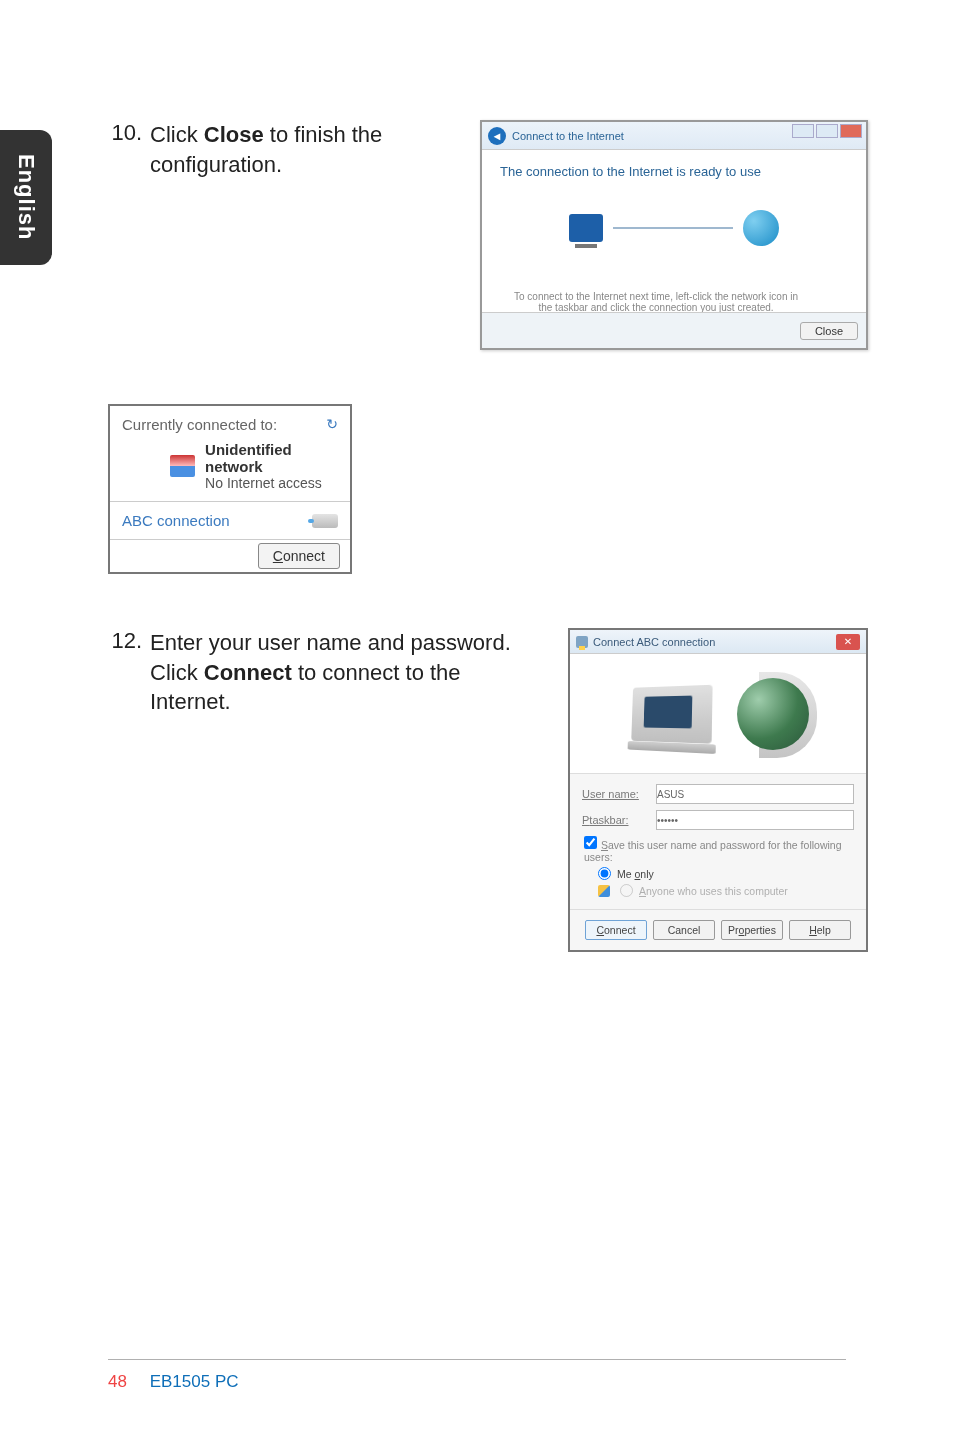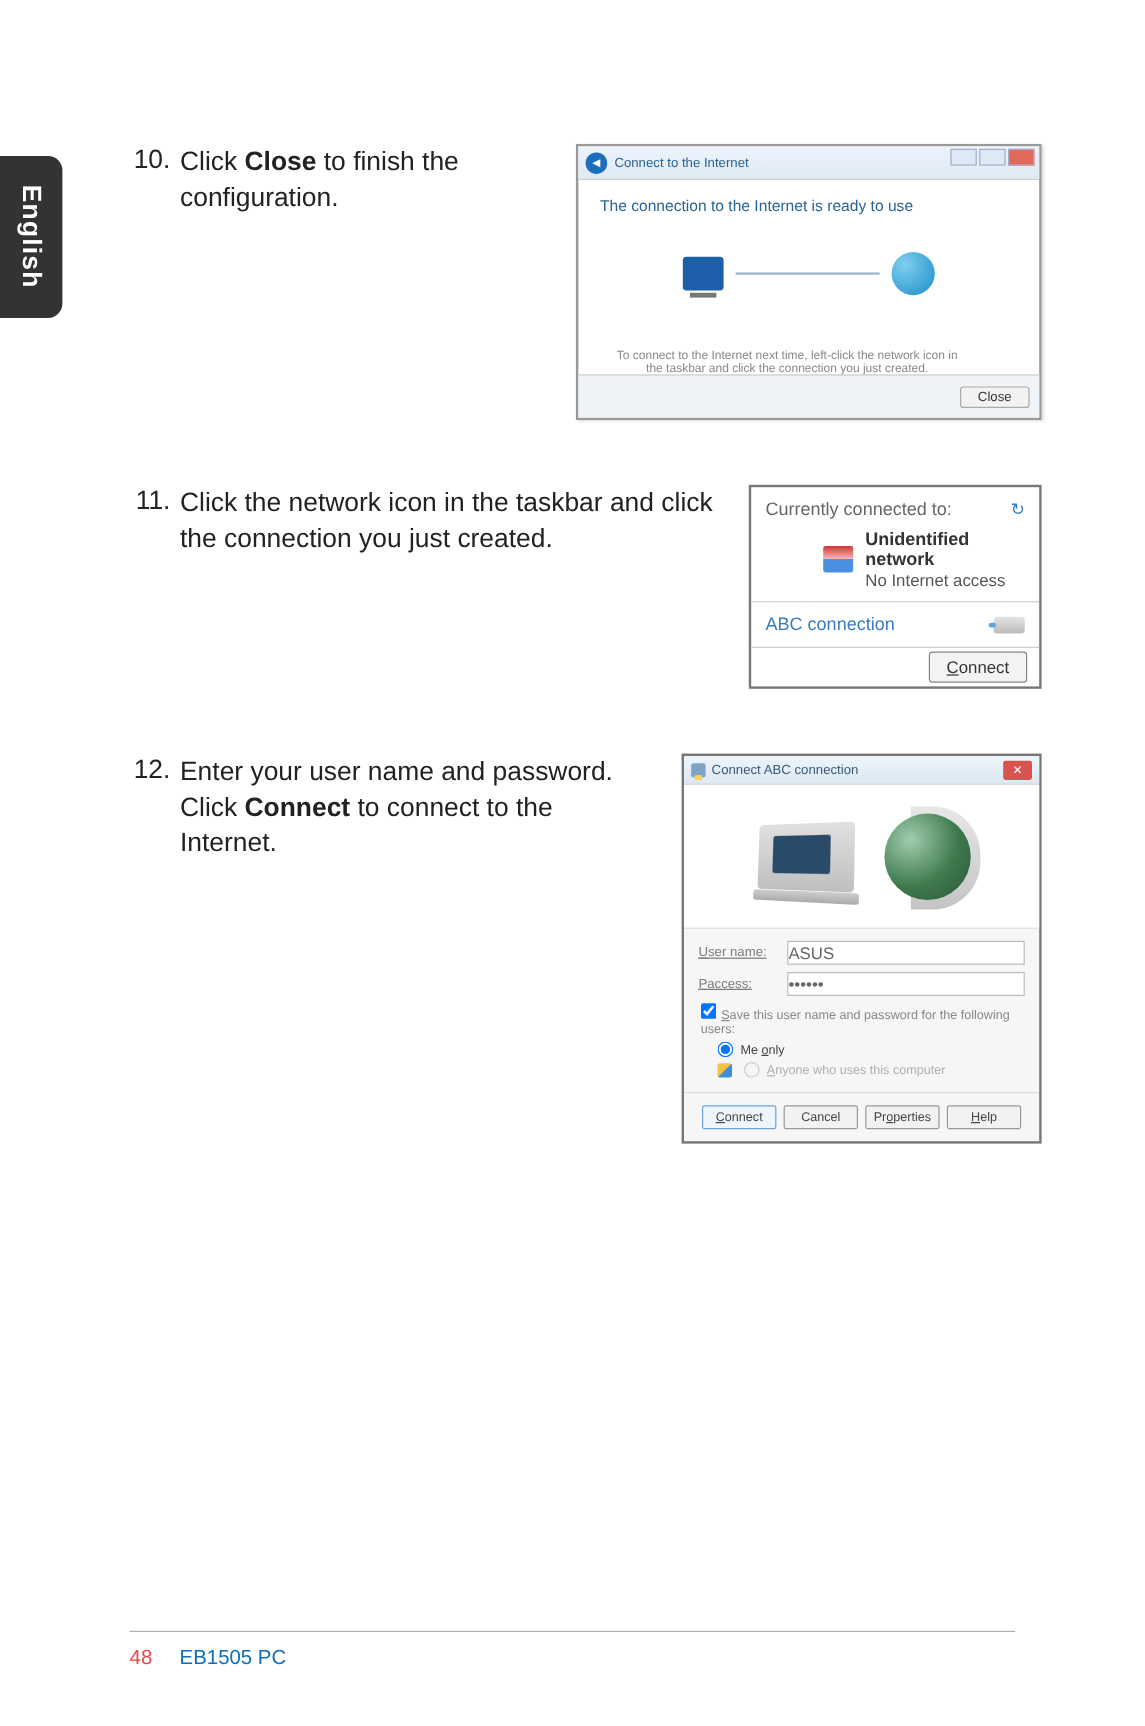--- a/index.html
+++ b/index.html
@@ -83,21 +83,21 @@
   .shot3 .tb3 .x { width:24px;height:16px;background:#d9534f;color:#fff;display:flex;align-items:center;justify-content:center;font-size:10px;border-radius:2px; }
   .shot3 .hero { height:120px; display:flex; align-items:center; justify-content:center; background:#fff; border-bottom:1px solid #ddd; position:relative; }
   .shot3 .laptop { width:86px;height:56px;background:linear-gradient(#e0e0e0,#bfbfbf);border-radius:4px;position:relative;transform:perspective(300px) rotateY(-22deg) rotateX(4deg);margin-right:24px; }
   .shot3 .laptop:before { content:"";position:absolute;left:-4px;bottom:-12px;width:94px;height:14px;background:linear-gradient(#cfcfcf,#aaa);border-radius:3px;transform:rotateX(50deg); }
   .shot3 .laptop:after { content:"";position:absolute;left:14px;top:10px;width:52px;height:32px;background:#2a4a6a;border-radius:2px; }
   .shot3 .gl { width:72px;height:72px;border-radius:50%;background:radial-gradient(circle at 30% 30%, #9fcdac, #3e7a4e 55%, #2a563a);position:relative; }
   .shot3 .arc { position:absolute;right:-8px;top:-6px;width:58px;height:86px;background:linear-gradient(#e7e7e7,#c4c4c4);border-radius:0 40px 40px 0; }
   .shot3 .form { padding:10px 12px; }
   .shot3 .row { display:flex; align-items:center; margin-bottom:6px; gap:8px; }
   .shot3 .lab { width:66px; color:#7a7a7a; text-decoration:underline; }
-  .shot3 .inp { flex:1; border:1px solid #bbb; background:#fff; padding:3px 0; font-size:14px; color:#666; height:20px; }
+  .shot3 .inp { flex:1; border:1px solid #bbb; background:#fff; padding:3px 0; font-size:10px; color:#666; height:20px; }
   .shot3 .chk { margin-right:4px; }
   .shot3 .save { font-size:10.5px; color:#888; margin:4px 0 4px 2px; }
   .shot3 .save u { text-decoration: underline; }
   .shot3 .radio-row { display:flex; align-items:center; gap:6px; margin:4px 0 2px 16px; font-size:10.5px; }
   .shot3 .radio-row.dim { color:#b0b0b0; }
   .shot3 .shield { width:12px;height:12px;background:linear-gradient(135deg,#f6c244 48%, #3f8edc 52%);border-radius:2px;display:inline-block;vertical-align:middle;margin-right:4px; }
   .shot3 .btns { border-top:1px solid #ddd; padding:10px; display:flex; gap:6px; justify-content:center; }
   .shot3 .b { border:1px solid #999; background:#f2f2f2; padding:3px 0; width:62px; text-align:center; font-size:10.5px; border-radius:2px; }
   .shot3 .b.def { background:#eef5fb; border-color:#6fa3d6; }
   .shot3 .b u { text-decoration: underline; }
@@ -140,24 +140,20 @@
         <div class="globe"></div>
       </div>
       <div class="hint">To connect to the Internet next time, left-click the network icon in the taskbar and click the connection you just created.</div>
       <div class="footer">
         <div class="btn">Close</div>
       </div>
     </div>
   </div>
 
   <div class="row-flex" style="margin-bottom:54px;">
-    <div class="step" style="flex:1; margin-bottom:0;">
-      <div class="step-num">11.</div>
-      <div class="step-text">Click the network icon in the taskbar and click the connection you just created.</div>
-    </div>
     <div class="shot2">
       <div class="hdr">
         <div class="t">Currently connected to:</div>
         <div class="refresh">↻</div>
       </div>
       <div class="net">
         <div class="net-icon"></div>
         <div>
           <div class="net-t1">Unidentified network</div>
           <div class="net-t2">No Internet access</div>
@@ -194,21 +190,21 @@
           <div class="arc"></div>
           <div class="gl"></div>
         </div>
       </div>
       <div class="form">
         <div class="row">
           <span class="lab"><u>U</u><span>ser name:</span></span>
           <input class="inp" type="text" value="ASUS" style="">
         </div>
         <div class="row">
-          <span class="lab"><u>P</u><span>access:</span></span>
+          <span class="lab"><u>P</u><span>taskbar:</span></span>
           <input class="inp" type="text" value="••••••" style="">
         </div>
         <div class="save">
           <input type="checkbox" checked="" class="chk" style=""><u>S</u><span>ave this user name and password for the following users:</span>
         </div>
         <div class="radio-row">
           <input type="radio" checked="" style="">
           <span>Me <u>o</u>nly</span>
         </div>
         <div class="radio-row dim">

